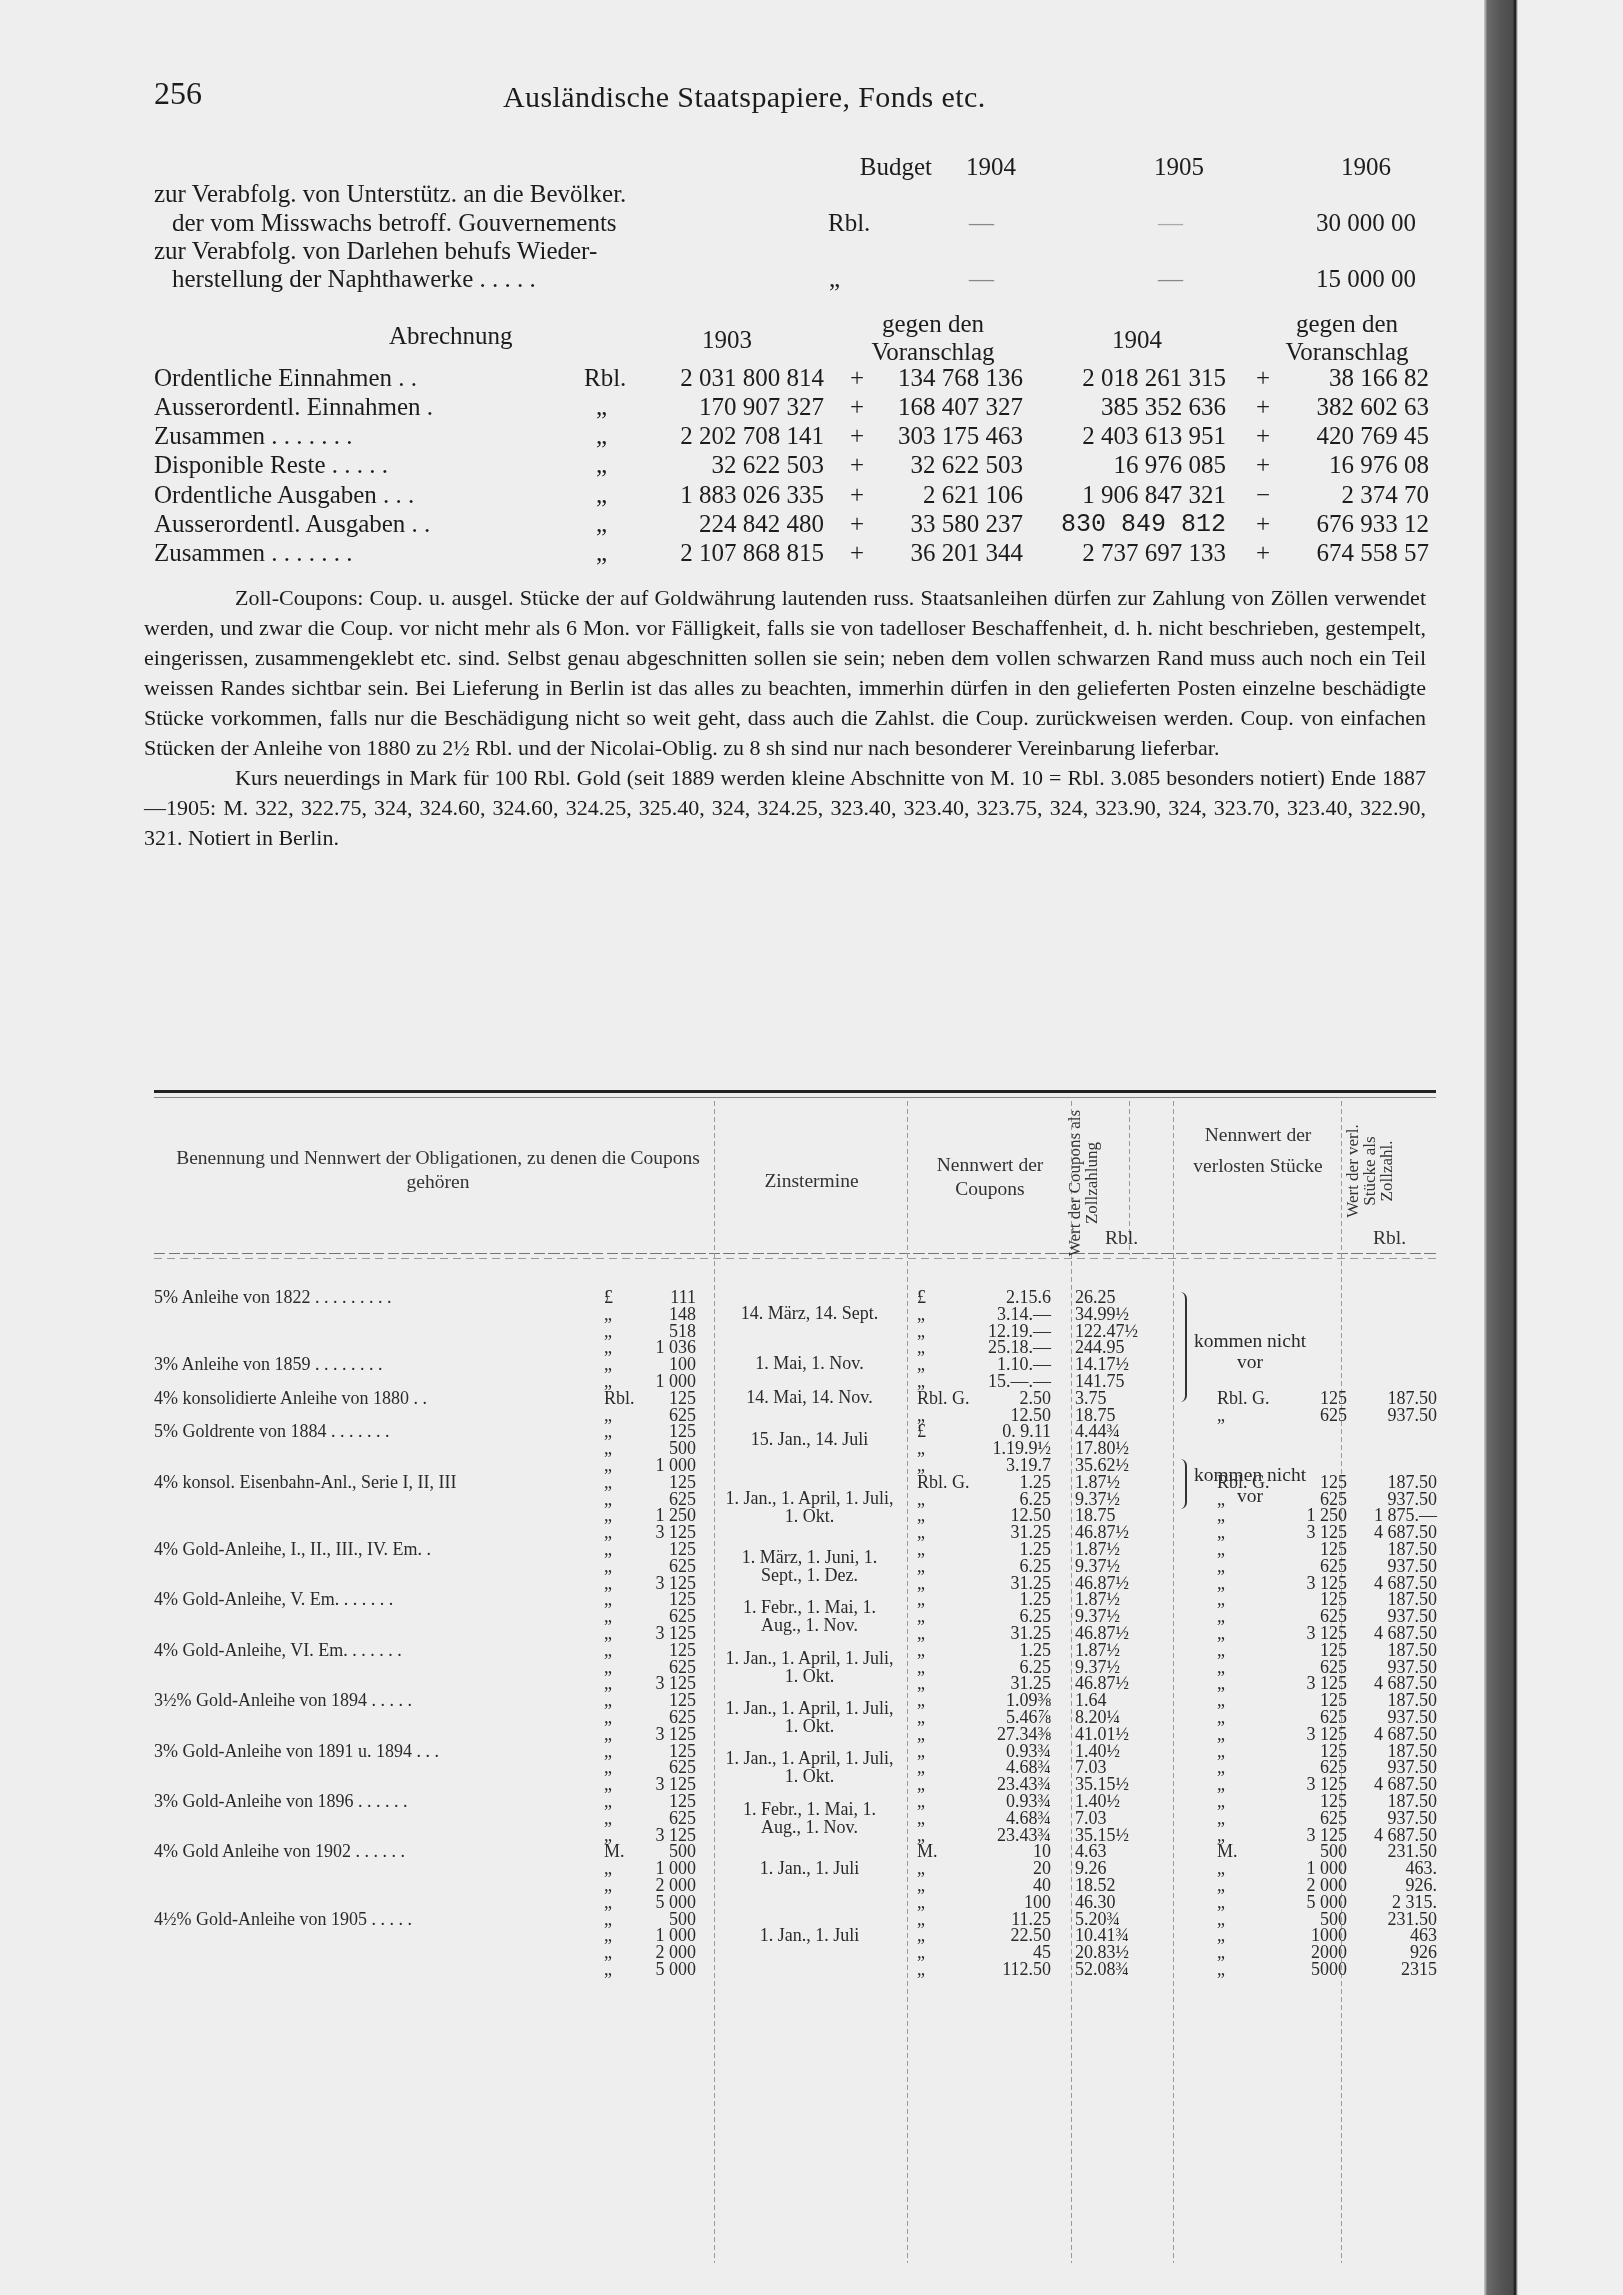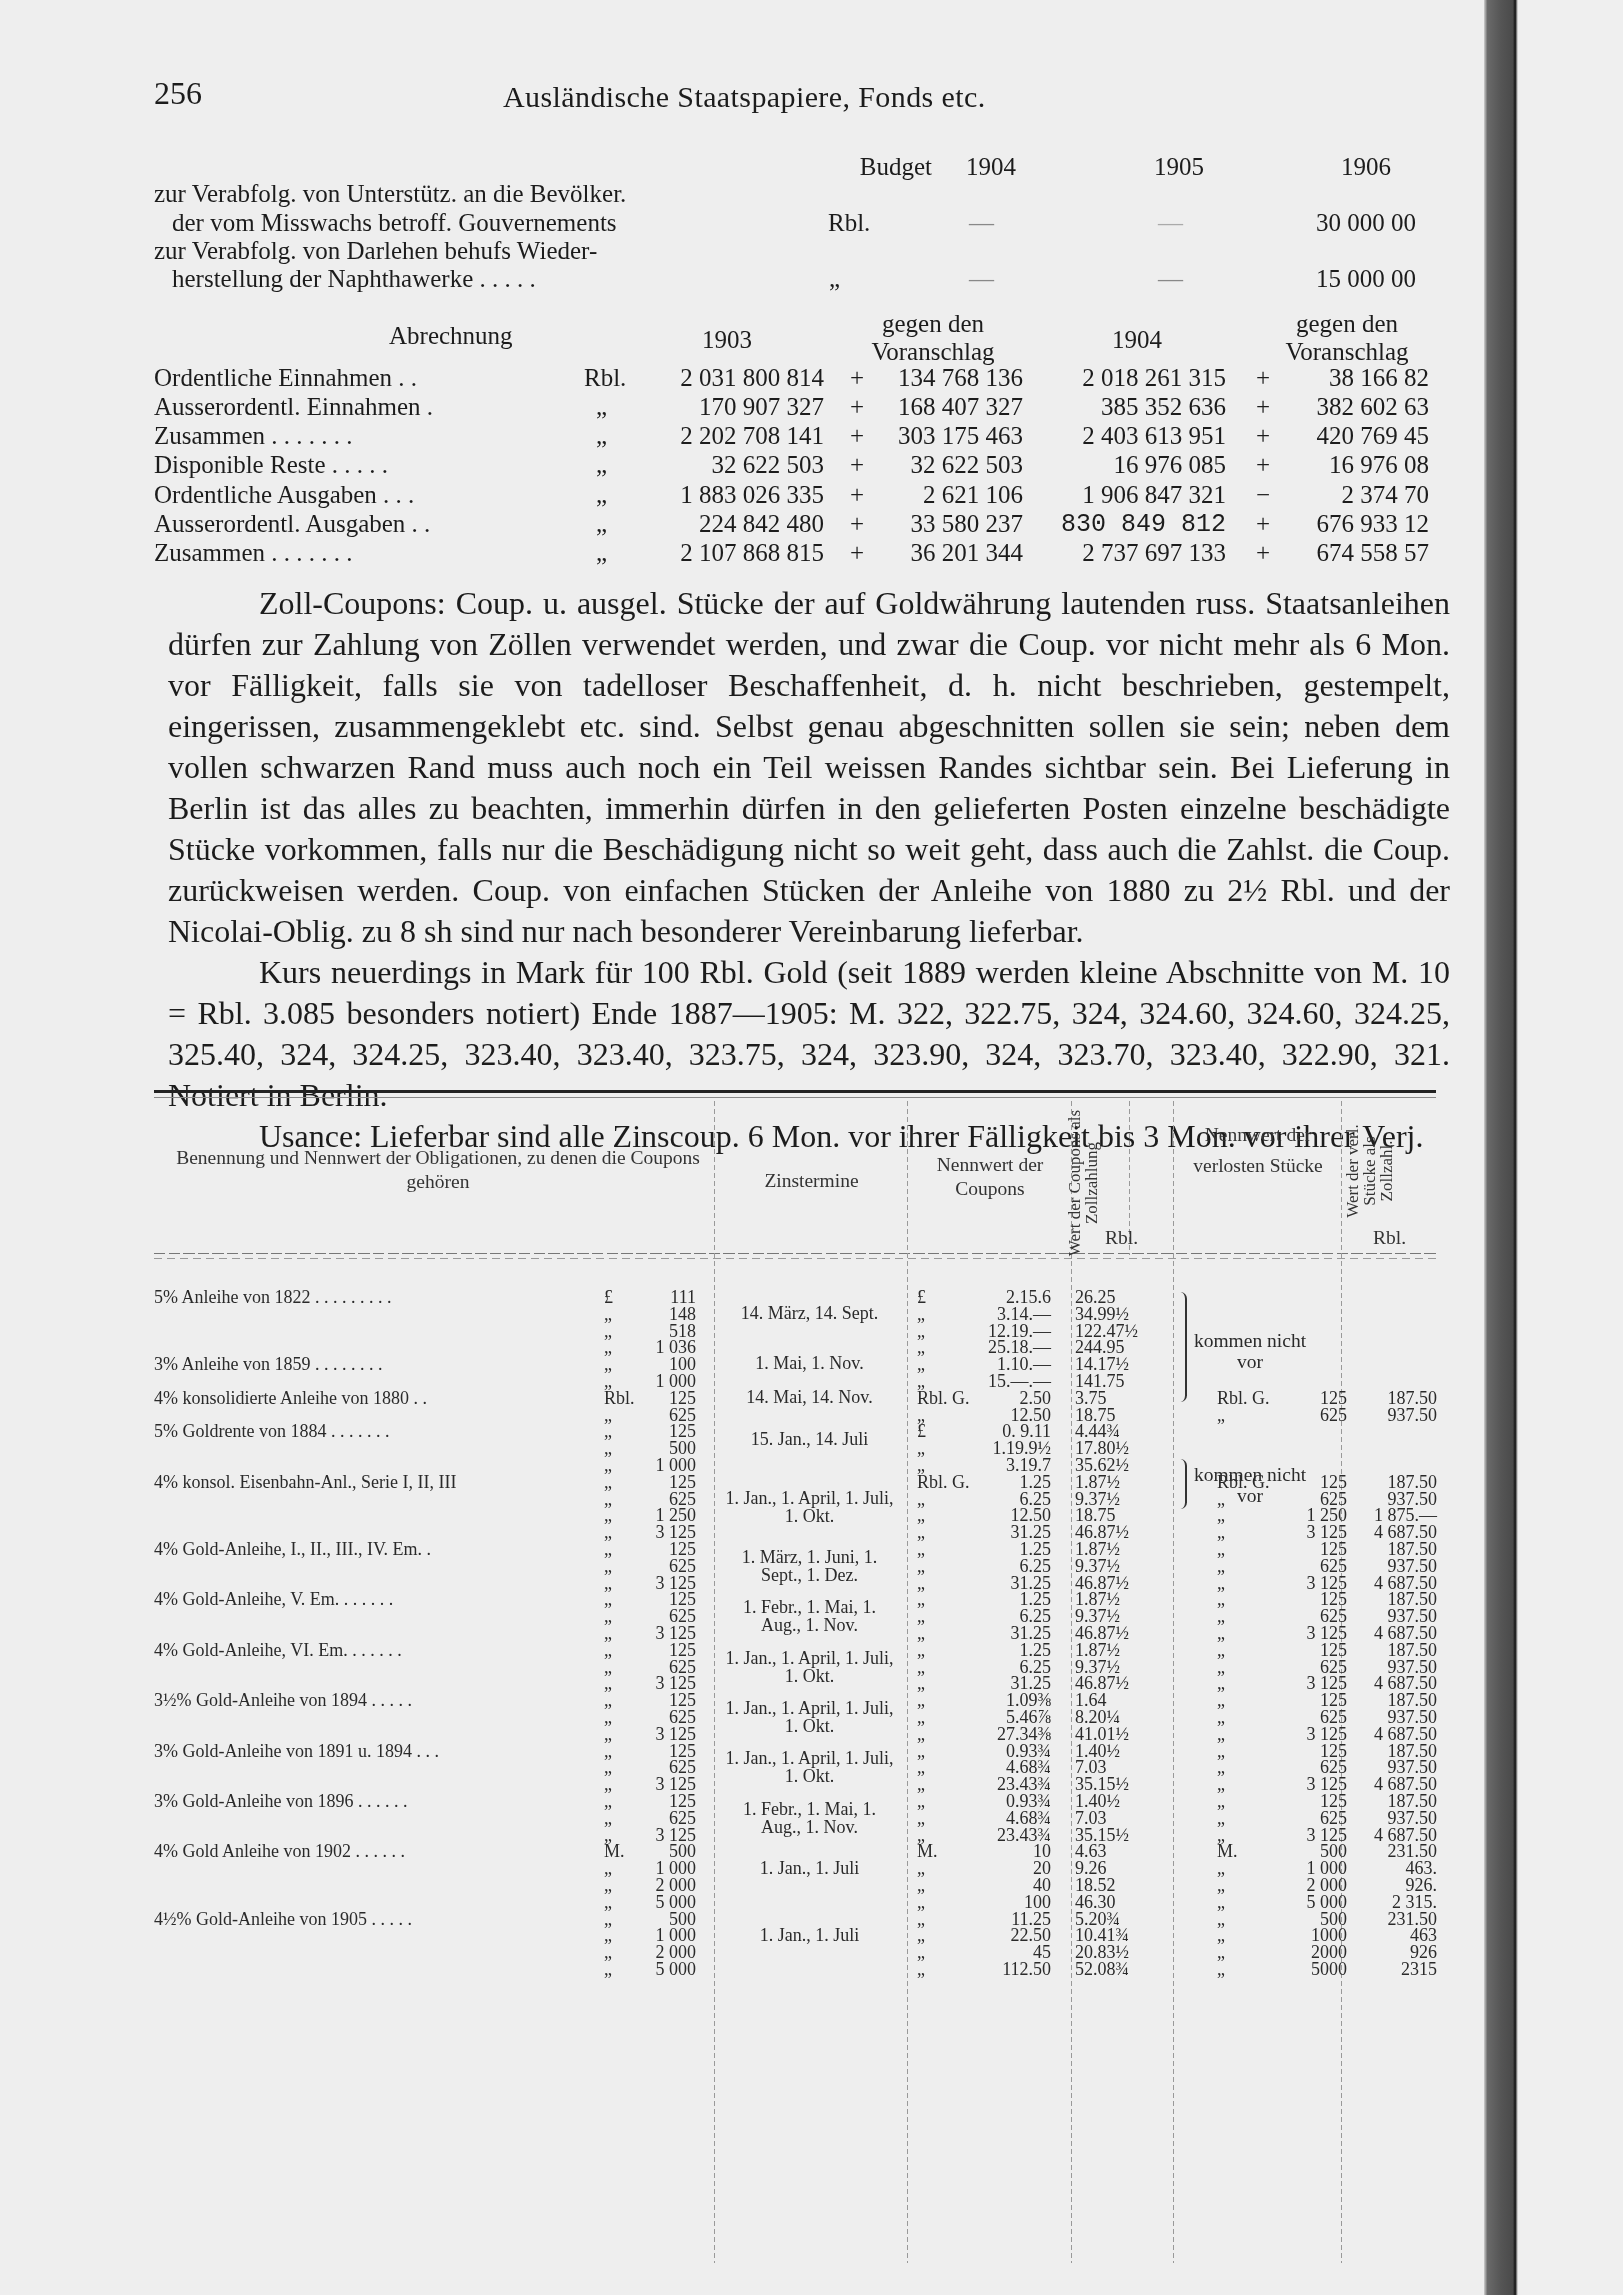--- a/index.html
+++ b/index.html
@@ -9,21 +9,21 @@
   .hdr-num{left:154px;top:75px;font-size:32px;}
   .hdr-title{left:503px;top:80px;font-size:30px;letter-spacing:0.4px;}
   .r{}
   .c{text-align:center;}
   
   .budget-row{position:absolute;left:154px;width:1299px;height:29px;font-size:25px;}
   .cell{position:absolute;white-space:nowrap;}
   
   .acc-row{position:absolute;left:154px;width:1299px;height:29px;font-size:25px;}
   
-  .para{position:absolute;left:168px;width:1282px;font-size:32px;line-height:41px;text-align:justify;}
+  .para{position:absolute;left:144px;width:1282px;font-size:22px;line-height:30px;text-align:justify;}
   .para p{margin:0;text-indent:91px;}
   .rule-thick{position:absolute;left:154px;width:1282px;height:3.2px;background:#222;}
   .rule-thin{position:absolute;left:154px;width:1282px;height:0.8px;background:#888;}
   .vline{position:absolute;width:0.8px;background:repeating-linear-gradient(#999 0 4.9px,transparent 4.9px 8px);}
   .th{position:absolute;font-size:19.5px;line-height:24px;text-align:center;color:#333;}
   .th-rot{position:absolute;font-size:18.7px;line-height:19.5px;color:#333;transform:rotate(-90deg);transform-origin:center center;text-align:center;}
   .trow{position:absolute;left:154px;width:1282px;height:17px;font-size:18px;line-height:17px;color:#2a2a2a;}
   .trow .cell{top:0;}
   .name{left:0;}
   .unit{left:450px;width:41px;}
@@ -156,21 +156,20 @@
     <span class="cell r" style="right:430px;">36 201 344</span>
     <span class="cell r" style="right:227px;">2 737 697 133</span>
     <span class="cell" style="left:1102px;">+</span>
     <span class="cell r" style="right:24px;">674 558 57</span>
   </div>
 </div>
 
 <div class="para" style="top:583px;">
   <p>Zoll-Coupons: Coup. u. ausgel. Stücke der auf Goldwährung lautenden russ. Staatsanleihen dürfen zur Zahlung von Zöllen verwendet werden, und zwar die Coup. vor nicht mehr als 6 Mon. vor Fälligkeit, falls sie von tadelloser Beschaffenheit, d. h. nicht beschrieben, gestempelt, eingerissen, zusammengeklebt etc. sind. Selbst genau abgeschnitten sollen sie sein; neben dem vollen schwarzen Rand muss auch noch ein Teil weissen Randes sichtbar sein. Bei Lieferung in Berlin ist das alles zu beachten, immerhin dürfen in den gelieferten Posten einzelne beschädigte Stücke vorkommen, falls nur die Beschädigung nicht so weit geht, dass auch die Zahlst. die Coup. zurückweisen werden. Coup. von einfachen Stücken der Anleihe von 1880 zu 2½ Rbl. und der Nicolai-Oblig. zu 8 sh sind nur nach besonderer Vereinbarung lieferbar.</p>
   <p>Kurs neuerdings in Mark für 100 Rbl. Gold (seit 1889 werden kleine Abschnitte von M. 10 = Rbl. 3.085 besonders notiert) Ende 1887—1905: M. 322, 322.75, 324, 324.60, 324.60, 324.25, 325.40, 324, 324.25, 323.40, 323.40, 323.75, 324, 323.90, 324, 323.70, 323.40, 322.90, 321. Notiert in Berlin.</p>
-  <p>Usance: Lieferbar sind alle Zinscoup. 6 Mon. vor ihrer Fälligkeit bis 3 Mon. vor ihrer Verj.</p>
 </div>
 
 <div class="rule-thick" style="top:1090px;"></div>
 <div class="rule-thin" style="top:1097px;"></div>
 <div class="rule-thin" style="top:1253px;background:repeating-linear-gradient(90deg,#777 0 11.4px,transparent 11.4px 14.6px);"></div>
 <div class="rule-thin" style="top:1258px;background:repeating-linear-gradient(90deg,#999 0 8px,transparent 8px 13px);"></div>
 
 <div class="vline" style="left:714px;top:1101px;height:1162px;"></div>
 <div class="vline" style="left:907px;top:1101px;height:1162px;"></div>
 <div class="vline" style="left:1071px;top:1101px;height:1162px;"></div>

